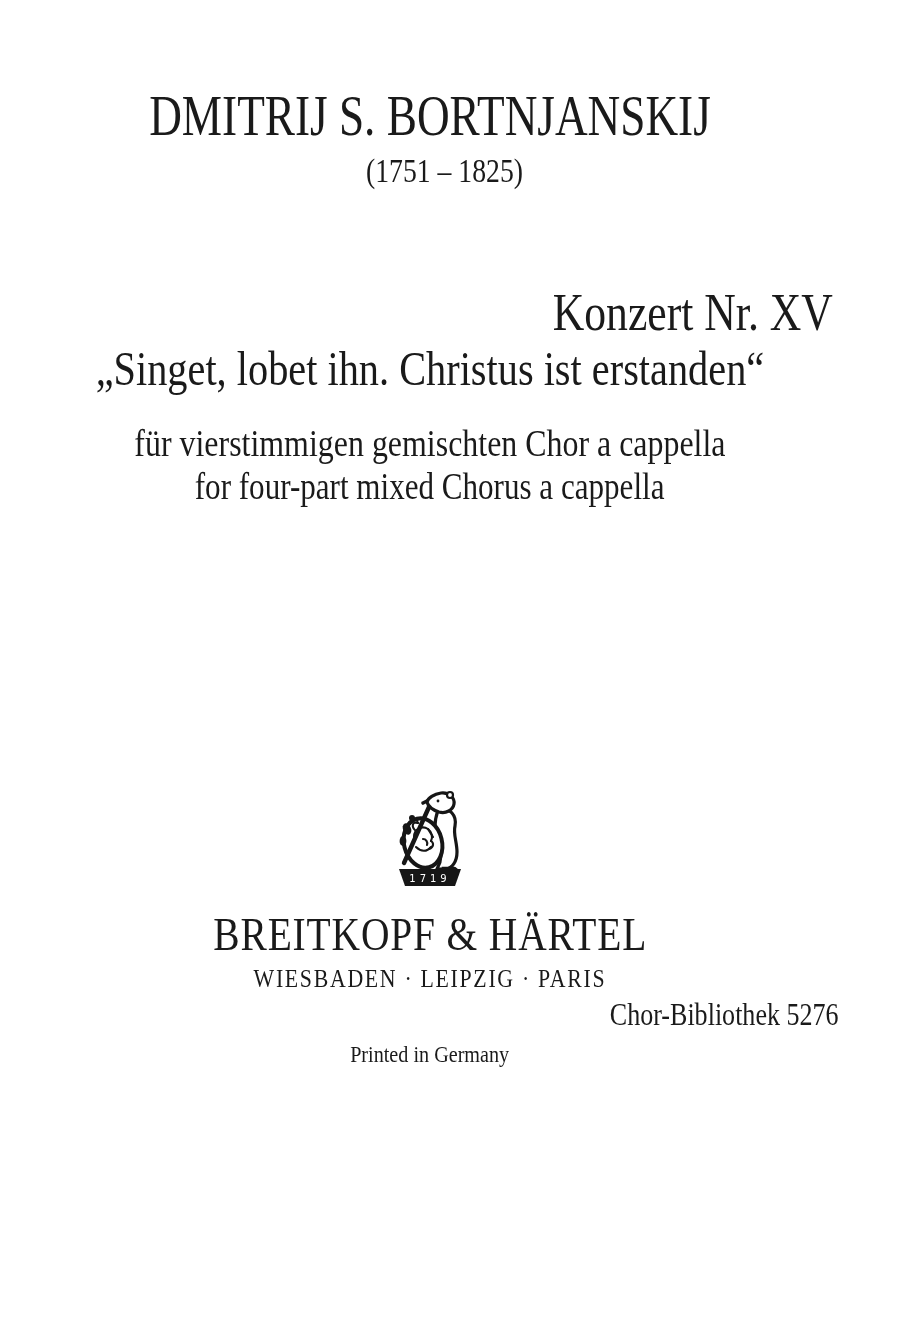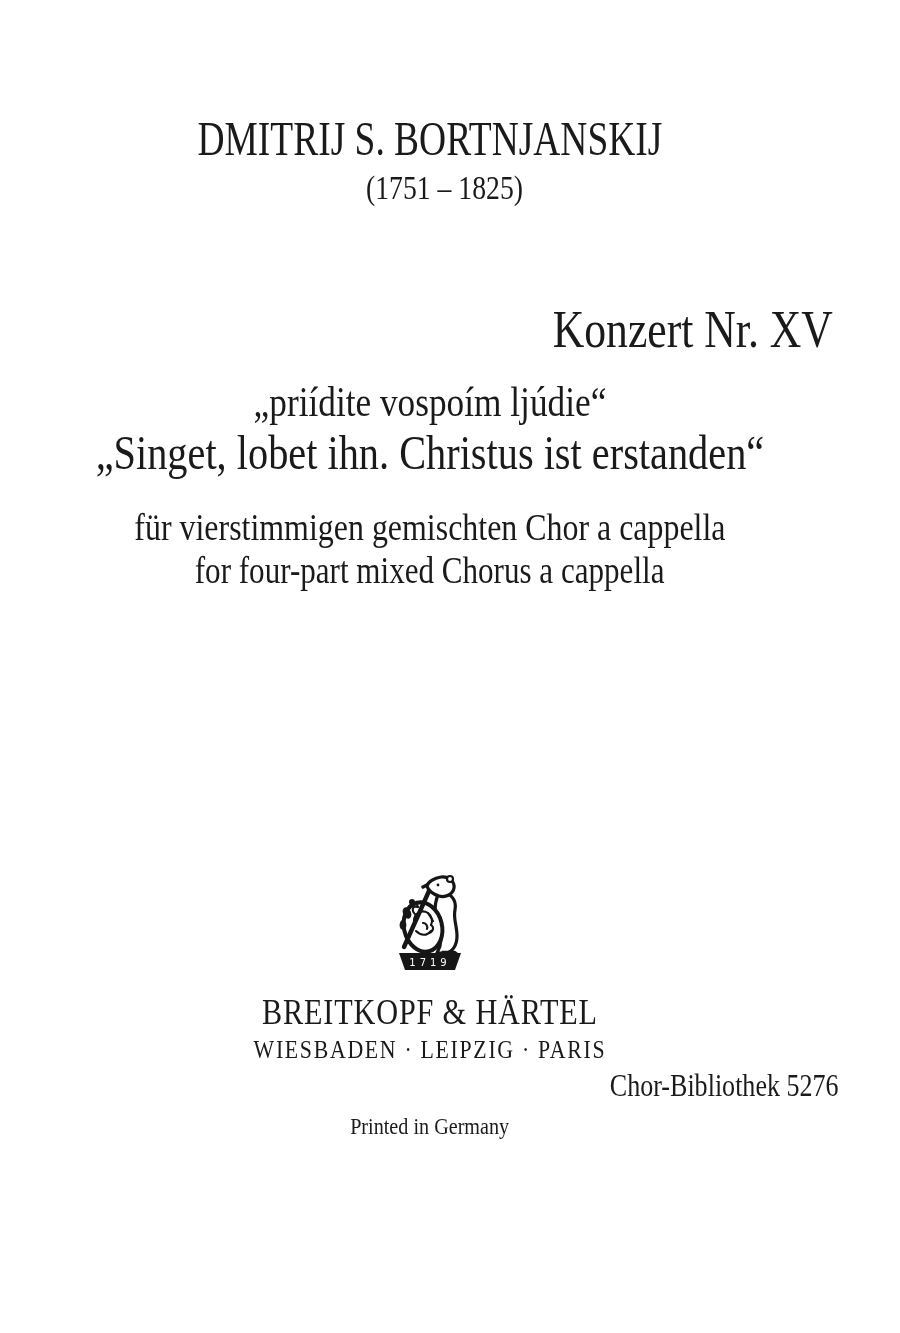--- a/index.html
+++ b/index.html
@@ -16,32 +16,32 @@
   }
   .page {
     width: 860px;            
     text-align: center;
   }
   .line { line-height: 1.12; white-space: nowrap; }
   
   .cx   { display: inline-block; transform: scaleX(0.84); transform-origin: center; }
   .cx-tight { display: inline-block; transform: scaleX(0.78); transform-origin: center; }
 
-  .composer   { margin-top: 112px; font-size: 48px; }
+  .composer   { margin-top: 84px; font-size: 58px; }
   .dates      { margin-top: 4px;  font-size: 33px; margin-left: 28px; }
   .title-de   { margin-top: 94px; font-size: 52px; text-align: right; }
   .title-en   { margin-top: 0;    font-size: 46px; }
   .quote-1    { margin-top: 20px; font-size: 42px; }
   .quote-2    { margin-top: 0;    font-size: 48px; }
   .scoring-de { margin-top: 26px; font-size: 38px; }
   .scoring-en { margin-top: 2px;  font-size: 37px; }
 
   .logo-wrap  { margin-top: 282px; line-height: 0; }
 
-  .publisher  { margin-top: 20px; font-size: 36px; letter-spacing: 1px; }
+  .publisher  { margin-top: 20px; font-size: 47px; letter-spacing: 1px; }
   .cities     { margin-top: 3px;  font-size: 26px; letter-spacing: 2px; }
   .series     { margin-top: 5px;  font-size: 31px; text-align: right; }
   .printed    { margin-top: 9px;  font-size: 24px; }
 
   svg .ink-stroke { stroke: #161616; fill: none; }
   svg .ink-fill   { fill: #161616; }
   svg .paper-fill { fill: #ffffff; }
 </style>
 </head>
 <body>
@@ -54,23 +54,20 @@
 
   <div class="line dates">
     <span class="cx">(1751 – 1825)</span>
   </div>
 
   <div class="line title-de">
     <span class="cx">Konzert Nr. XV</span>
   </div>
 
 
-  <div class="line quote-1">
-    <span class="cx">„priídite vospoím ljúdie“</span>
-  </div>
 
   <div class="line quote-2">
     <span class="cx">„Singet, lobet ihn. Christus ist erstanden“</span>
   </div>
 
   <div class="line scoring-de">
     <span class="cx">für vierstimmigen gemischten Chor a cappella</span>
   </div>
 
   <div class="line scoring-en">

